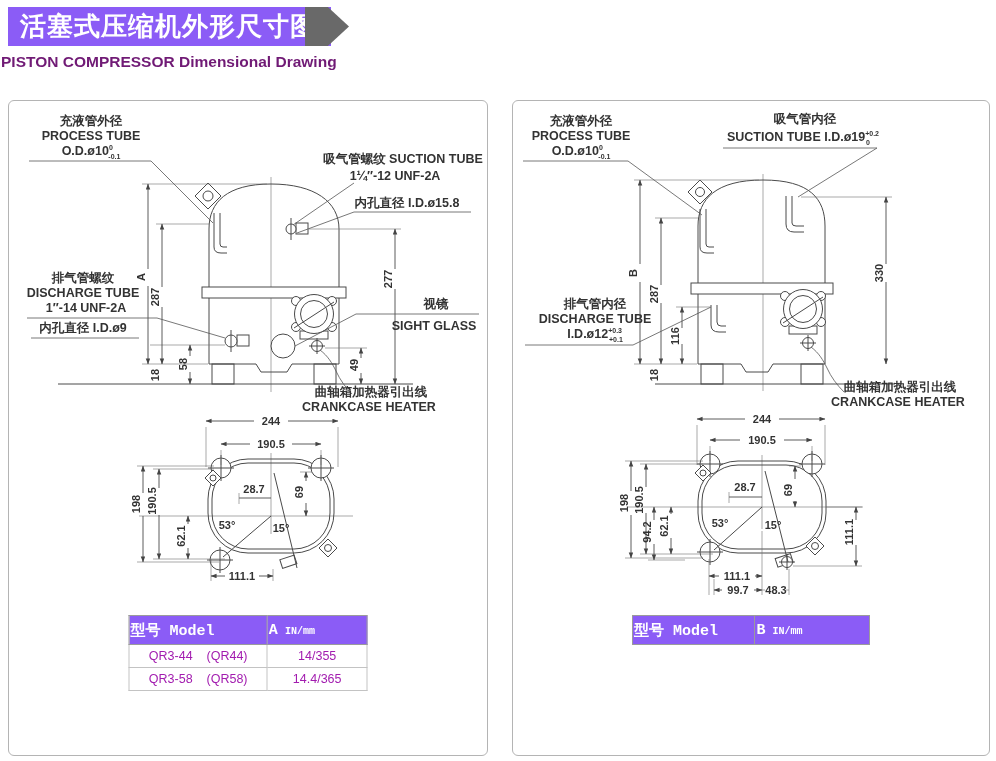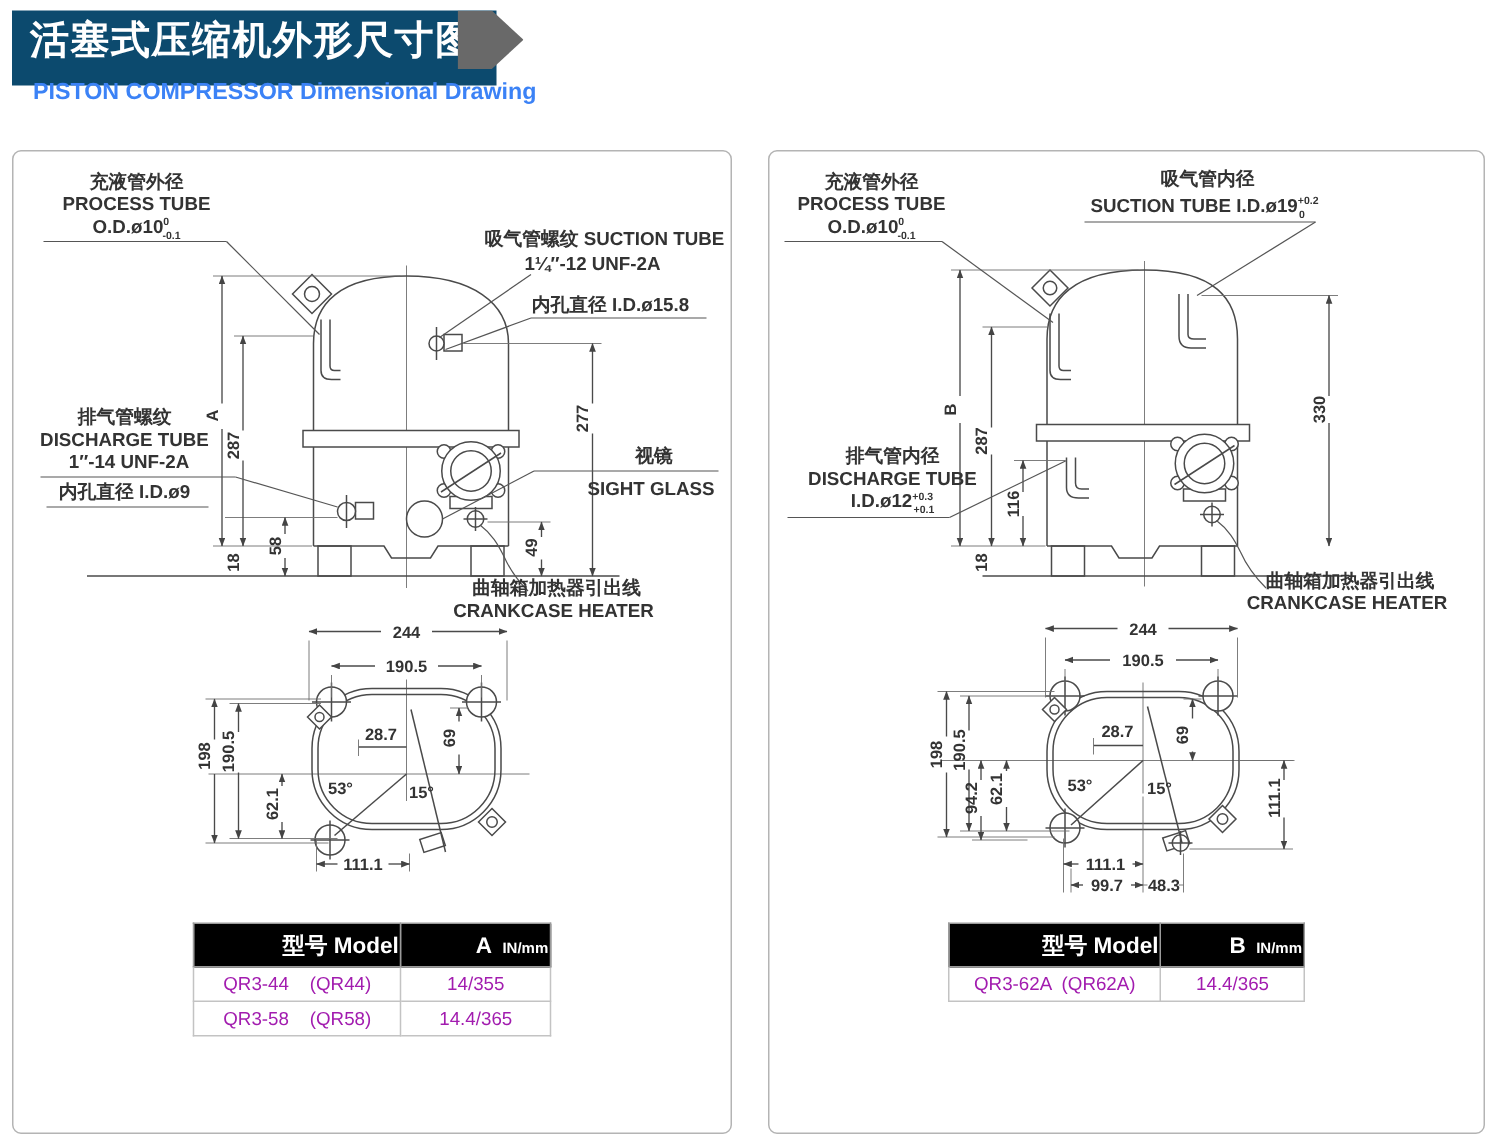--- a/index.html
+++ b/index.html
@@ -1,25 +1,25 @@
 <!DOCTYPE html>
 <html><head>
 <meta charset="utf-8">
 <style>
   html,body{margin:0;padding:0;}
   body{width:996px;height:761px;position:relative;background:#ffffff;
        font-family:"Liberation Sans","DejaVu Sans",sans-serif;overflow:hidden;}
 
   
-  .title-bar{position:absolute;left:8px;top:7px;height:39px;background:#0c4a6e;
+  .title-bar{position:absolute;left:8px;top:7px;height:39px;background:#8b5cf6;
              color:#fff;font-size:26px;font-weight:bold;line-height:39px;
-             padding:0 14px 11px 12px;letter-spacing:1px;white-space:nowrap;}
+             padding:0 14px 0 12px;letter-spacing:1px;white-space:nowrap;}
   .title-arrow{position:absolute;left:305px;top:7px;width:44px;height:39px;background:#696969;
              clip-path:polygon(0 0,52% 0,100% 50%,52% 100%,0 100%);}
-  .subtitle{position:absolute;left:22px;top:53px;font-size:15.5px;font-weight:bold;color:#3b82f6;}
+  .subtitle{position:absolute;left:1px;top:53px;font-size:15.5px;font-weight:bold;color:#701a75;}
 
   
   .pnl{position:absolute;top:100px;height:654px;background:#fff;border:1px solid #b4b4b4;border-radius:6px;}
   #pnl-left{left:8px;width:478px;}
   #pnl-right{left:512px;width:476px;}
   svg.draw{position:absolute;top:0;left:0;}
 
   
   .ln{stroke:#4a4a4a;stroke-width:1;fill:none}
   .tn{stroke:#6e6e6e;stroke-width:.6;fill:none}
@@ -31,22 +31,22 @@
   svg text{fill:#333;}
   .dim{font-size:11px;font-weight:700}
   .cn{font-size:12.5px;font-weight:700}
   .en{font-size:12.5px;font-weight:700}
   .sm{font-size:7px;font-weight:700}
 
   
   .tblwrap{position:absolute;top:514px;left:50%;transform:translateX(-50%);}
   table{border-collapse:collapse;table-layout:fixed;}
   th,td{border:1px solid #c3c3c3;}
-  thead th{background:#000000;color:#fff;border-color:#9b9b9b;font-weight:700;
-           font-size:15px;height:26px;text-align:right;}
+  thead th{background:#8b5cf6;color:#fff;border-color:#9b9b9b;font-weight:700;
+           font-size:15px;height:26px;text-align:left;font-family:Liberation Mono, monospace;}
   thead th .unit{font-size:10px;font-weight:700;margin-left:7px;}
   td{font-size:12.5px;color:#a21caf;height:20px;text-align:center;white-space:pre;}
 </style>
 </head>
 <body>
 
 <div class="title-bar">活塞式压缩机外形尺寸图</div>
 <div class="title-arrow"></div>
 <div class="subtitle">PISTON COMPRESSOR Dimensional Drawing</div>
 
@@ -469,20 +469,16 @@
           <col style="width:206px">
           <col style="width:188px">
         </colgroup>
     <thead>
       <tr>
         <th>型号 Model</th>
         <th><span>B</span><span class="unit">IN/mm</span></th>
       </tr>
     </thead>
     <tbody>
-      <tr>
-            <td>QR3-62A  (QR62A)</td>
-            <td>14.4/365</td>
-          </tr>
     </tbody>
   </table>
 </div>
 </div>
 
 </body></html>

